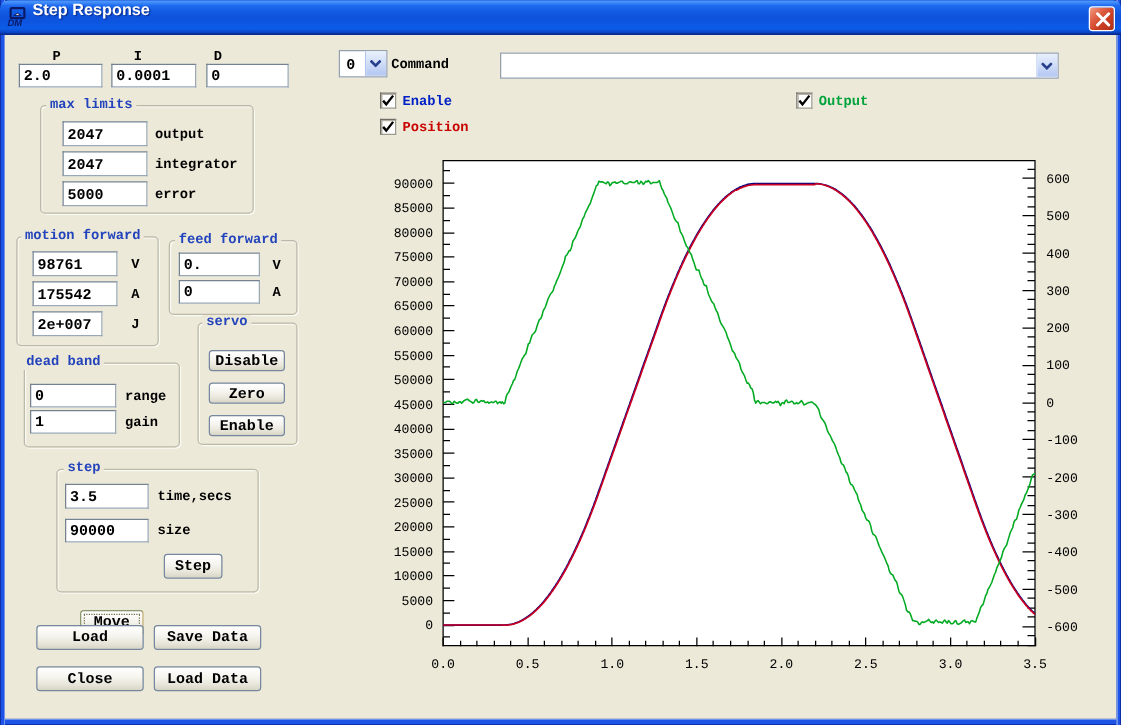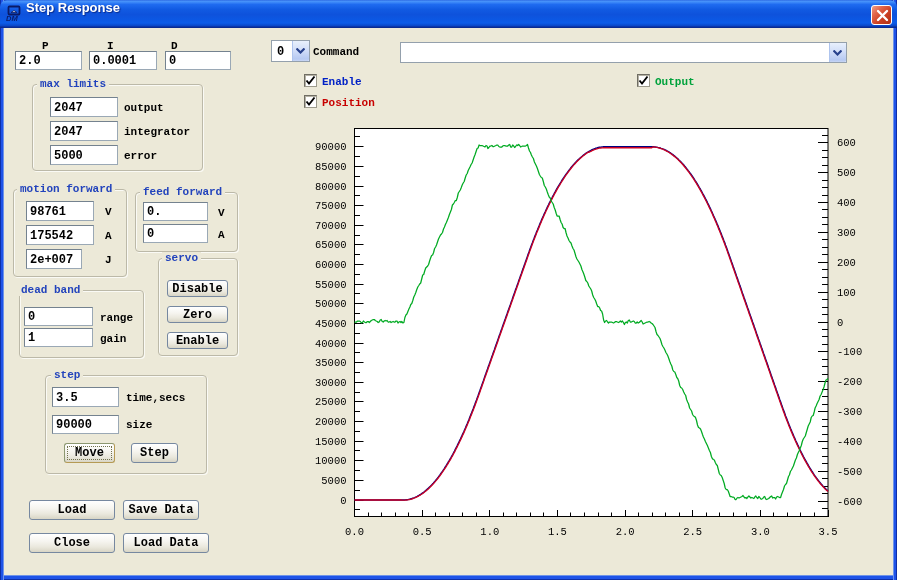--- a/index.html
+++ b/index.html
@@ -14,21 +14,21 @@
 #client { position:absolute; left:4px; top:28px; width:889px; height:547px; background:#ece9d8; }
 .lbl { position:absolute; font:bold 11px "Liberation Mono",monospace; color:#000; white-space:pre; }
 .blue { color:#0021c6; } .red { color:#c80000; } .green { color:#00a23c; }
 .gt { position:absolute; font:bold 11px "Liberation Mono",monospace; color:#2243bc; background:#ece9d8; padding:0 3px; }
 .grp { position:absolute; border:1px solid #bcb9a8; border-radius:4px;
    box-shadow:inset 1px 1px 0 rgba(255,255,255,.75), 1px 1px 0 rgba(255,255,255,.75); }
 .entry { position:absolute; background:#fff; border:1px solid; border-color:#74828f #9aa8b5 #9aa8b5 #74828f; font:bold 12px "Liberation Mono",monospace; color:#000; }
 .btn { position:absolute; border:1px solid #7688a0; border-radius:3px; text-align:center;
    background:linear-gradient(180deg,#ffffff 0%,#f6f5f0 40%,#eae8dd 72%,#d8d5c5 100%);
    font:bold 12px "Liberation Mono",monospace; color:#000; }
-.btn.focus { outline:1px dotted #72724e; outline-offset:-4px; border-color:#8c9770 #b59a54 #b59a54 #8c9770; }
+.btn.focus { outline:1px dotted #72724e; outline-offset:-4px; border-color:#8c9770 #b59a54 #b59a54 #8c9770;margin-top:45px; }
 .cb { position:absolute; width:13px; height:13px; background:#fff; border:1px solid #9c9a8c;
    border-top-color:#706e64; border-left-color:#706e64; box-shadow:inset 1px 1px 0 #b5b2a5; }
 .cb svg { position:absolute; left:-1px; top:-1px; }
 .combo { position:absolute; background:#fff; border:1px solid #94a0ac; }
 .cval { position:absolute; left:5px; top:0; font:bold 12px "Liberation Mono",monospace; white-space:pre; }
 .carr { position:absolute; right:0px; top:0px; width:17px; border-left:1px solid #aec4ee; border-radius:0 1px 1px 0;
    background:linear-gradient(180deg,#e8f0fc 0%,#cfdcf8 50%,#b6c9f2 90%,#c8d6f4 100%); }
 .carr svg { position:absolute; left:3px; top:7px; }
 #close { position:absolute; right:5px; top:5px; width:21px; height:20px; border:1px solid #fff; border-radius:3px;
    background:linear-gradient(135deg,#f0a088 0%,#e2654a 30%,#cc4024 60%,#b03014 100%); }
@@ -91,21 +91,21 @@
 <div class="lbl" style="left:100px;top:333px">gain</div>
 <div class="grp" style="left:45px;top:375px;width:162px;height:99px"></div>
     <div class="gt" style="left:51px;top:369px">step</div>
 <div class="entry" style="left:52px;top:387px;width:67px;height:20px;line-height:20px;padding-left:3px">3.5</div>
 <div class="entry" style="left:52px;top:415px;width:67px;height:19px;line-height:19px;padding-left:3px">90000</div>
 <div class="lbl" style="left:126px;top:392px">time,secs</div>
 <div class="lbl" style="left:126px;top:419px">size</div>
 <div class="btn focus" style="left:64px;top:443px;width:51px;height:20px;line-height:19px">Move</div>
 <div class="btn" style="left:131px;top:443px;width:47px;height:20px;line-height:19px">Step</div>
 <div class="btn" style="left:29px;top:500px;width:86px;height:20px;line-height:19px">Load</div>
-<div class="btn" style="left:123px;top:500px;width:76px;height:20px;line-height:19px">Save Data</div>
+<div class="btn" style="left:123px;top:500px;width:86px;height:20px;line-height:19px">Save Data</div>
 <div class="btn" style="left:29px;top:533px;width:86px;height:20px;line-height:19px">Close</div>
 <div class="btn" style="left:123px;top:533px;width:86px;height:20px;line-height:19px">Load Data</div>
 <div class="combo" style="left:271px;top:40px;width:39px;height:22px">
       <div class="cval" style="line-height:22px">0</div>
       <div class="carr" style="height:20px">
         <svg width="9" height="6" viewBox="0 0 9 6">
           <path d="M0.5 0.5 L4.5 4.5 L8.5 0.5" fill="none" stroke="#27418c" stroke-width="2.2"></path>
         </svg>
       </div>
     </div>

